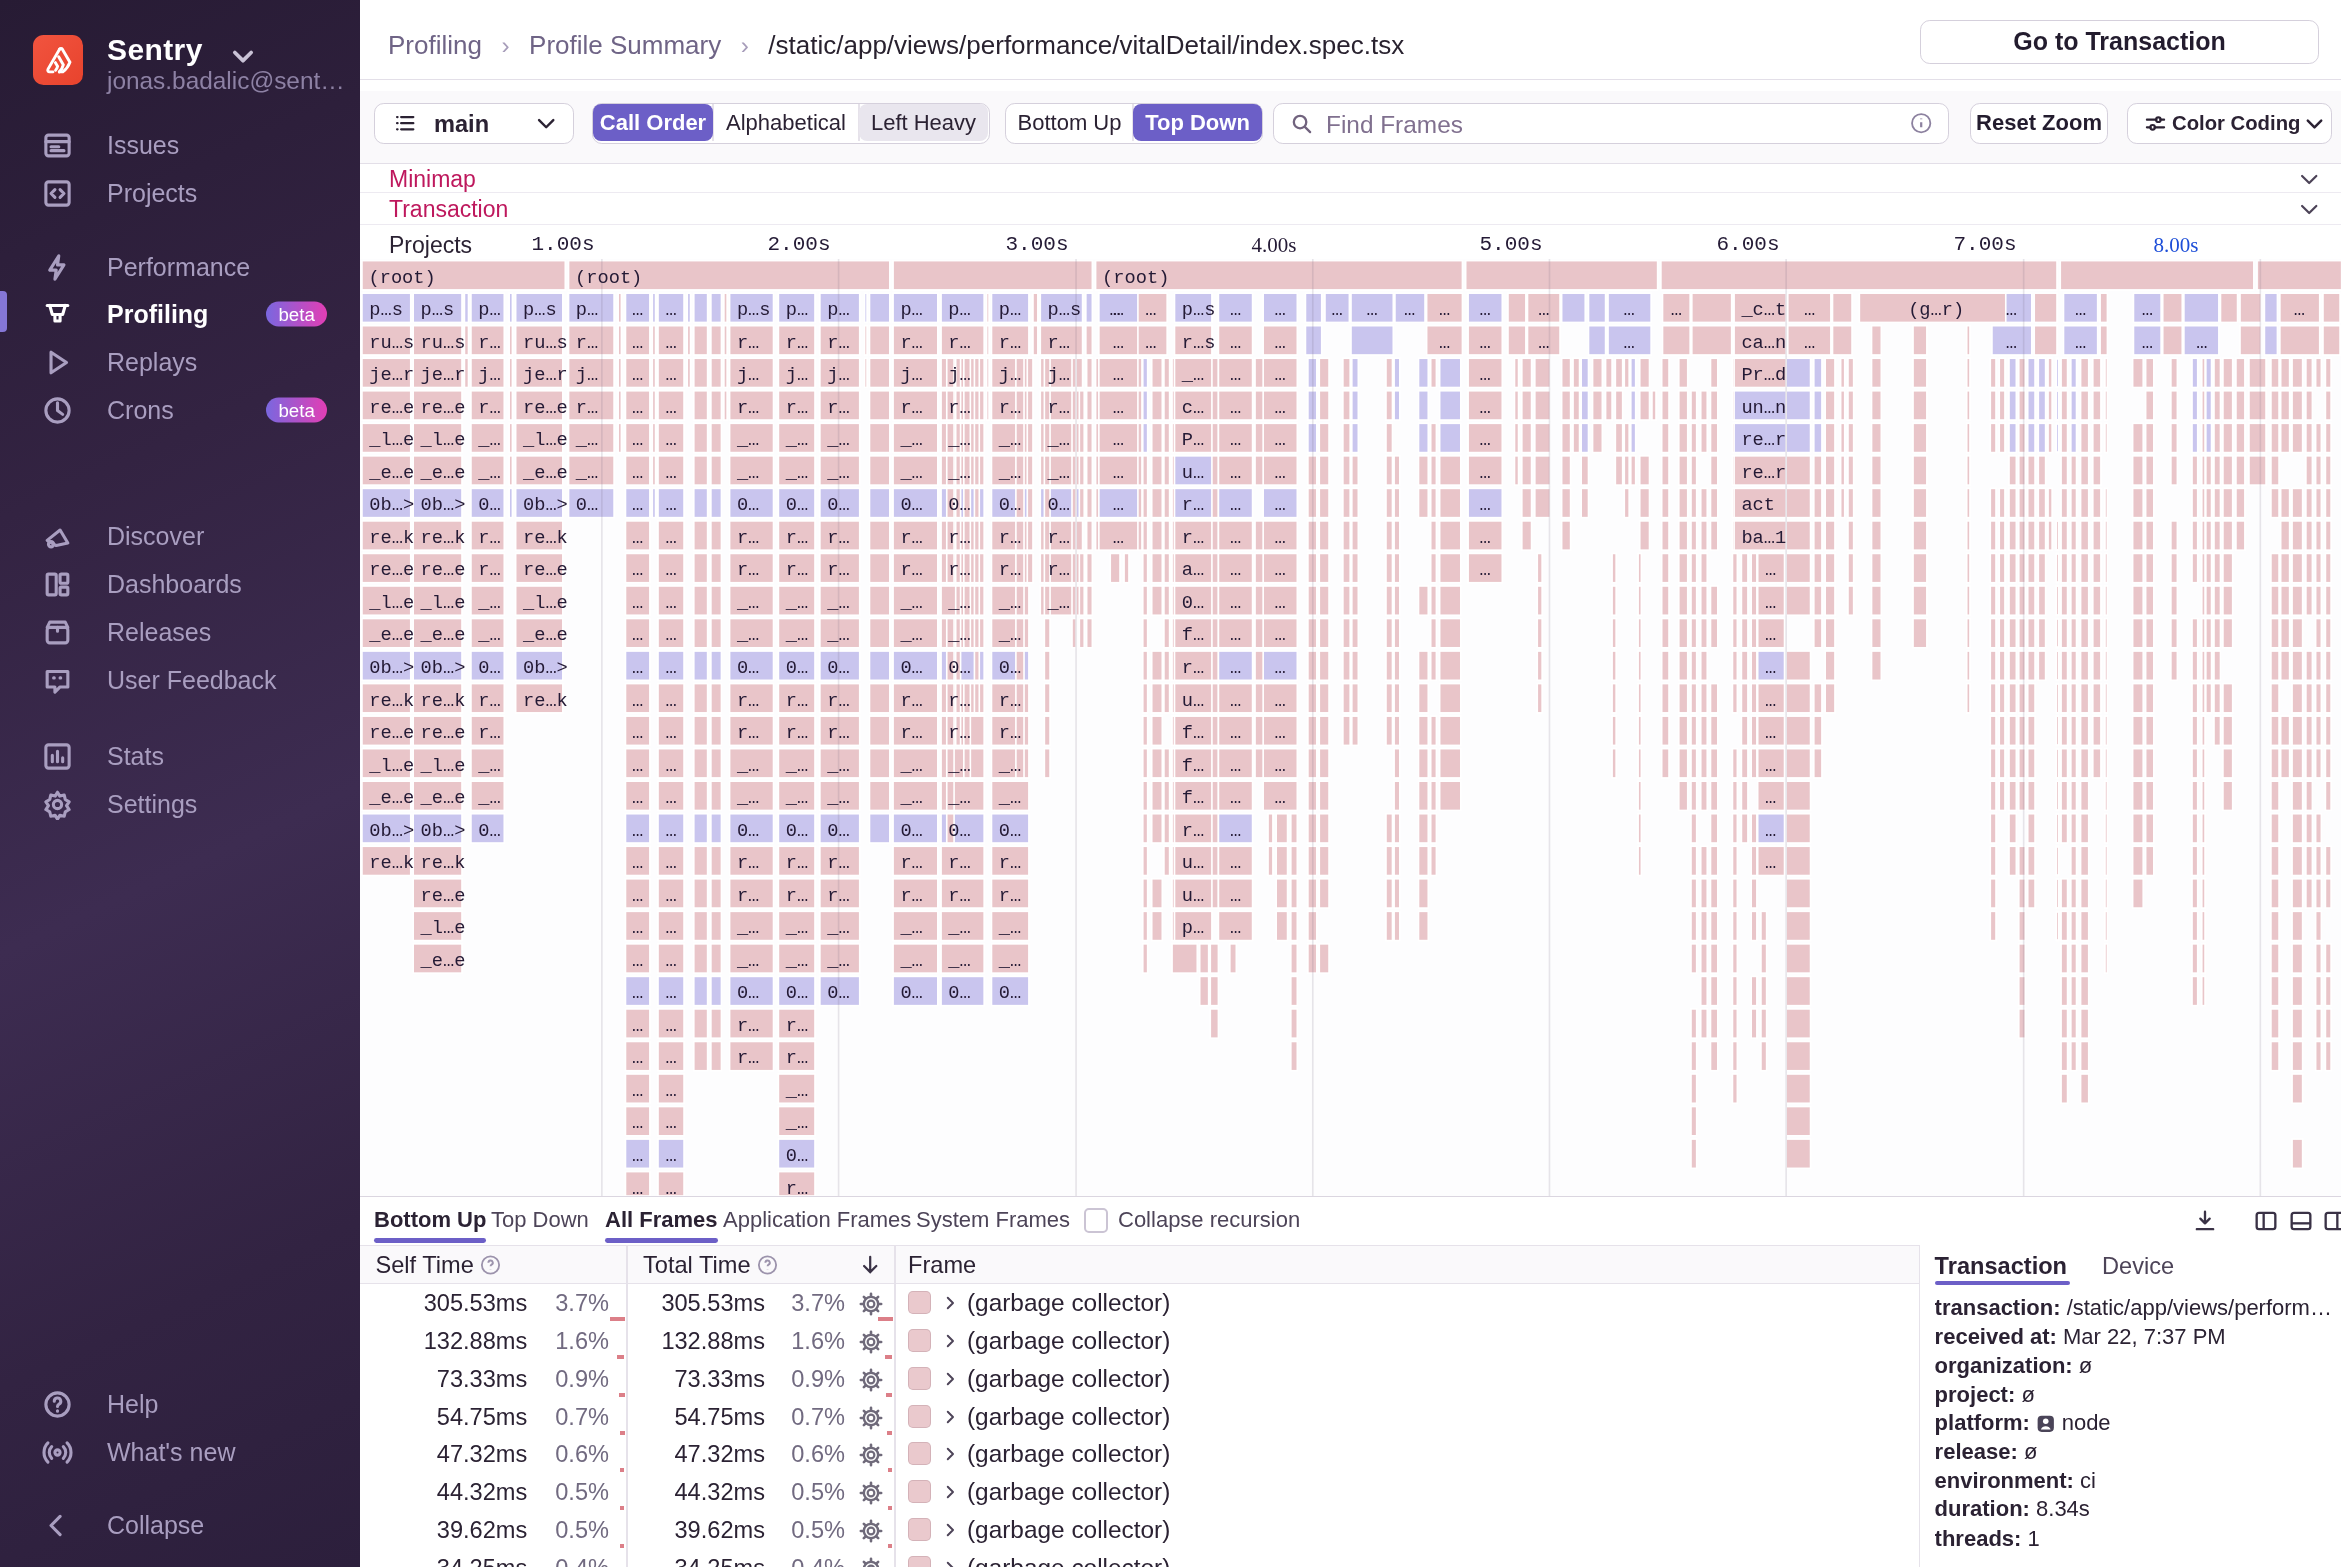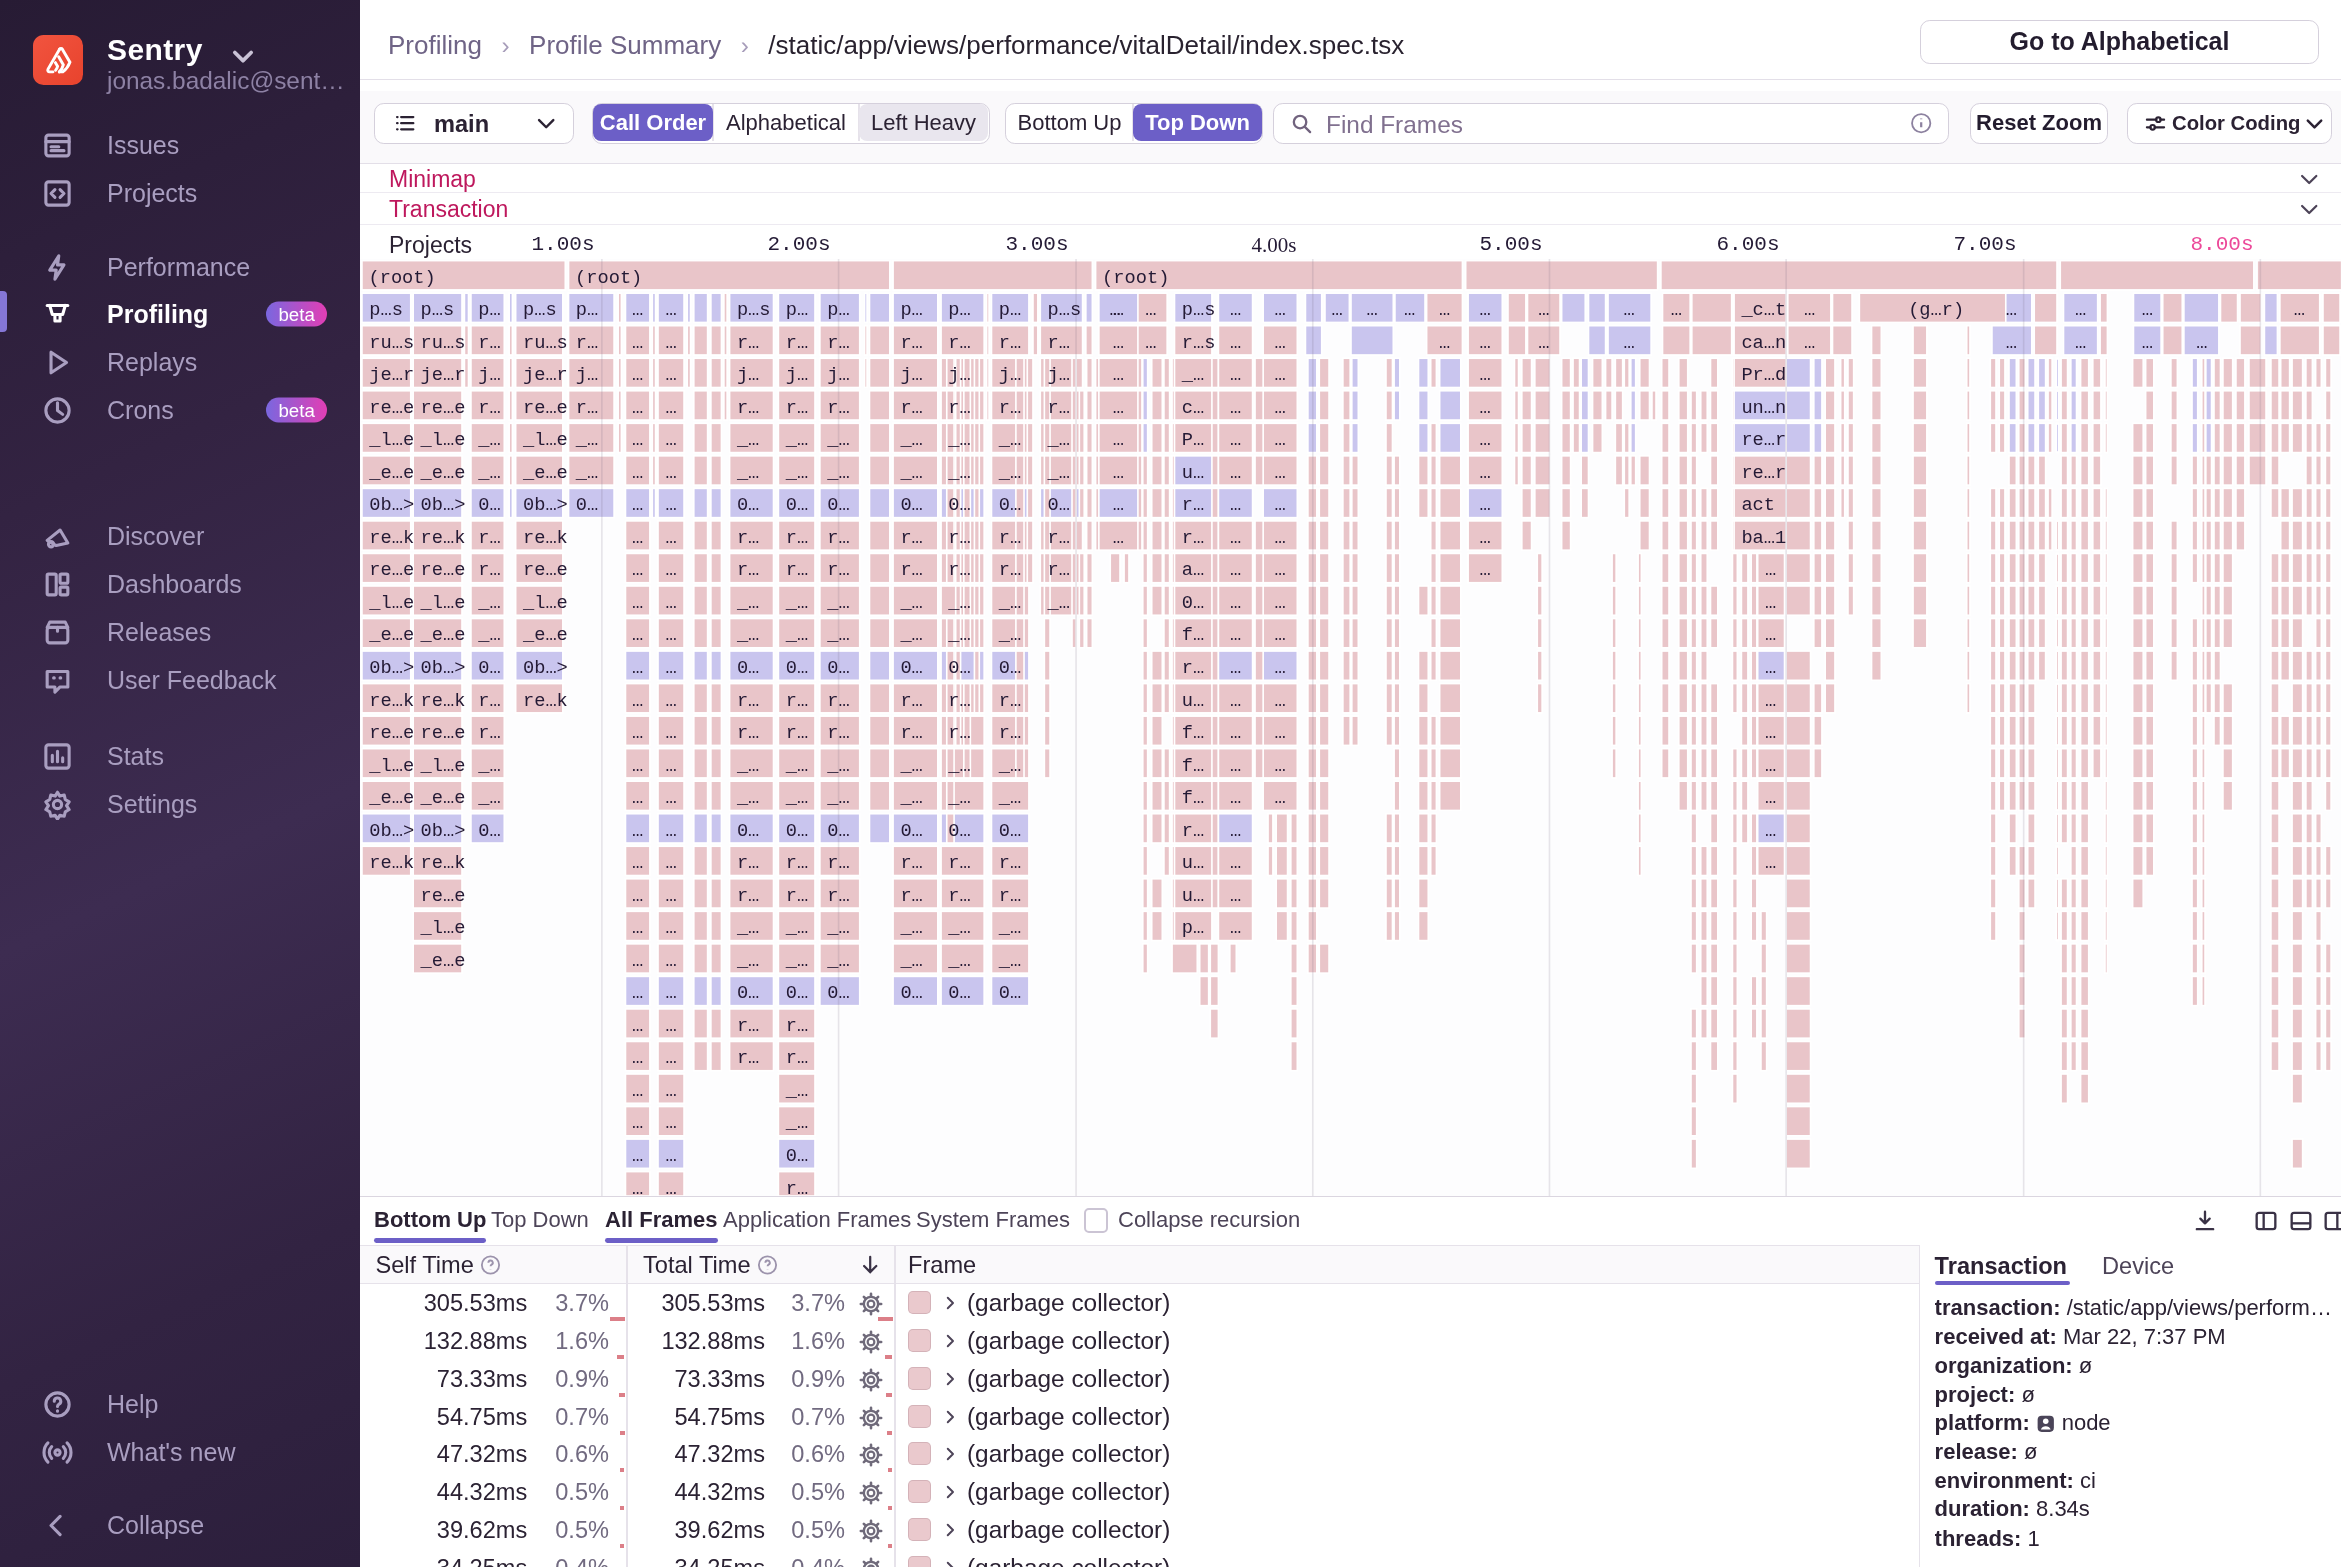--- a/index.html
+++ b/index.html
@@ -203,21 +203,21 @@
           <path d="M14 5l-7 7 7 7"></path>
         </svg>
       </div>
       <div class="lb">Collapse</div>
     </div>
     <div class="actbar"></div>
   </div>
 <div id="main">
     <div id="header">
       <div id="crumbs"><span class="crumb">Profiling</span><span class="crumbsep">›</span><span class="crumb">Profile Summary</span><span class="crumbsep">›</span><span class="crumb last">/static/app/views/performance/vitalDetail/index.spec.tsx</span></div>
-      <div id="gotx" class="btn">Go to Alphabetical</div>
+      <div id="gotx" class="btn">Go to Transaction</div>
     </div>
     <div id="toolbar">
       <div class="ctrl" style="left:14px;width:200px">
         <svg style="position:absolute;left:18px;top:7.3px;width:24.4px;height:24.4px" viewBox="0 0 24 24" fill="none" stroke="#2b2233" stroke-width="2.2" stroke-linecap="round">
           <path d="M4 6h.5M8 6h12M4 12h.5M8 12h12M4 18h.5M8 18h12"></path>
         </svg>
         <span style="position:absolute;left:59px;top:6.5px;font-size:23.6px;font-weight:bold;color:#2b2233">main</span>
         <div style="position:absolute;right:14.6px;top:7.3px;width:24.4px;height:24.4px"><svg viewBox="0 0 24 24" fill="none" stroke="#2b2233" stroke-width="2.4" stroke-linecap="round" stroke-linejoin="round">
             <path d="M5 9l7 7 7-7"></path>
           </svg></div>
@@ -272,21 +272,21 @@
     </div>
     <div class="abs" style="left:0;top:227px;width:1982px;height:32px;background:#fff">
       <span style="position:absolute;left:29px;top:4.9px;font-size:23px;color:#2b2233">Projects</span>
       <span style="position:absolute;left:203px;top:5.7px;transform:translateX(-50%);font-size:21px;font-family:'Liberation Mono',monospace;color:#241a35">1.00s</span>
       <span style="position:absolute;left:439px;top:5.7px;transform:translateX(-50%);font-size:21px;font-family:'Liberation Mono',monospace;color:#241a35">2.00s</span>
       <span style="position:absolute;left:677px;top:5.7px;transform:translateX(-50%);font-size:21px;font-family:'Liberation Mono',monospace;color:#241a35">3.00s</span>
       <span style="position:absolute;left:914px;top:5.7px;transform:translateX(-50%);font-size:21px;font-family:Liberation Serif, serif;color:#241a35">4.00s</span>
       <span style="position:absolute;left:1151px;top:5.7px;transform:translateX(-50%);font-size:21px;font-family:'Liberation Mono',monospace;color:#241a35">5.00s</span>
       <span style="position:absolute;left:1388px;top:5.7px;transform:translateX(-50%);font-size:21px;font-family:'Liberation Mono',monospace;color:#241a35">6.00s</span>
       <span style="position:absolute;left:1625px;top:5.7px;transform:translateX(-50%);font-size:21px;font-family:'Liberation Mono',monospace;color:#241a35">7.00s</span>
-      <span style="position:absolute;left:1862px;top:5.7px;transform:translateX(-50%);font-size:21px;font-family:Liberation Mono, monospace;color:#ec4899">8.00s</span>
+      <span style="position:absolute;left:1816px;top:5.7px;transform:translateX(-50%);font-size:21px;font-family:Liberation Serif, serif;color:#1d4ed8">8.00s</span>
     </div>
     <div class="abs" style="left:0;top:259px;width:1982px;height:937px;background:#fdfdfe"><svg class="flame" width="1982" height="937" viewBox="442 318 2436 1152">
         <style>.p{fill:#e9c5c9;stroke:#fff;stroke-width:2}.l{fill:#c9c5ee;stroke:#fff;stroke-width:2}text{font-family:"Liberation Mono",monospace;font-size:23px;fill:#241a35}</style>
         <rect class="l" x="444" y="360" width="60" height="36"></rect>
         <rect class="p" x="444" y="400" width="60" height="36"></rect>
         <rect class="p" x="444" y="440" width="60" height="36"></rect>
         <rect class="p" x="444" y="480" width="60" height="36"></rect>
         <rect class="p" x="444" y="520" width="60" height="36"></rect>
         <rect class="p" x="444" y="560" width="60" height="36"></rect>
         <rect class="l" x="444" y="600" width="60" height="36"></rect>

